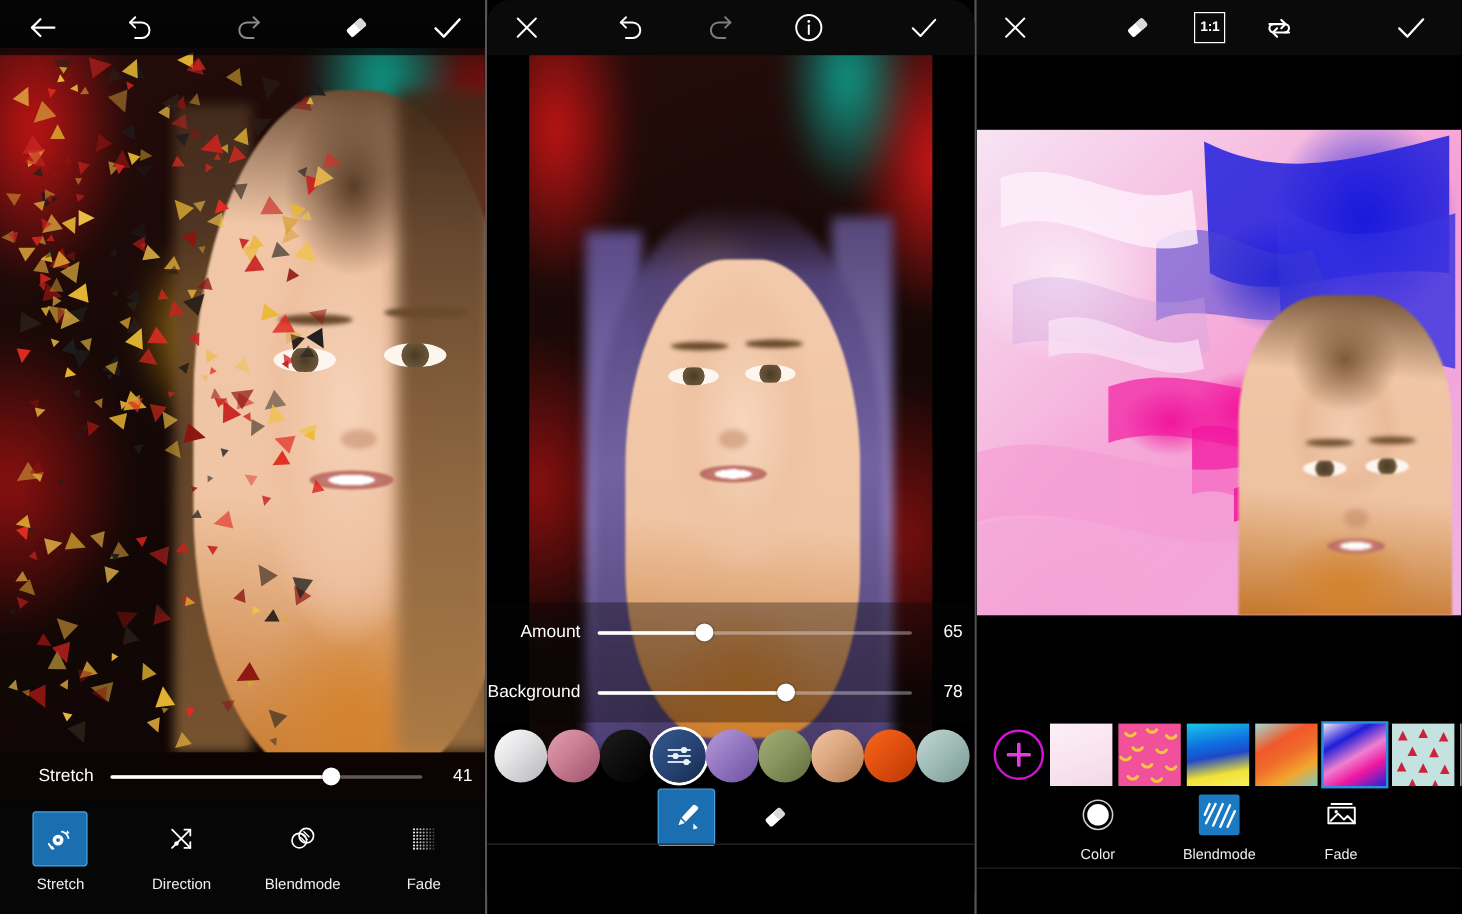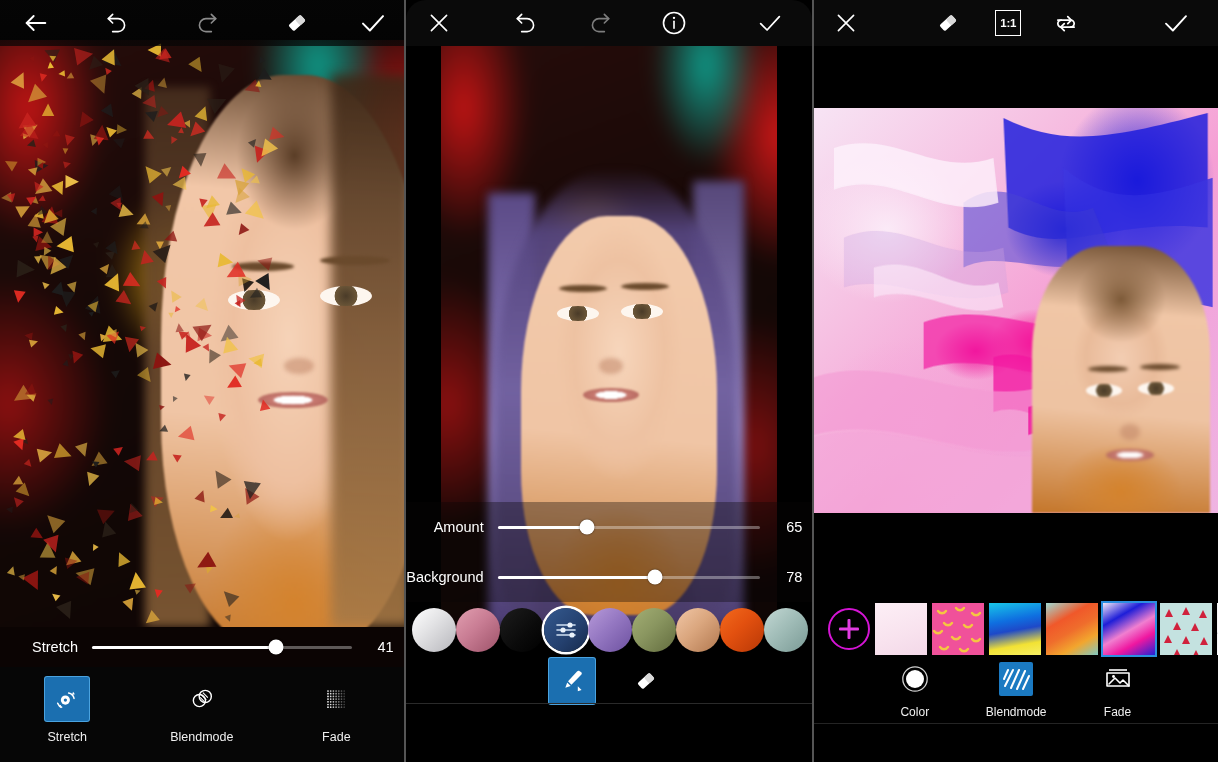--- a/index.html
+++ b/index.html
@@ -552,20 +552,35 @@
               <path d="M13.5 6.5a6.5 6.5 0 0 1 5 5" stroke-linecap="round"></path>
               <path d="M17.6 5.4l1.7 2.3-2.8.6" fill="#fff" stroke="none"></path>
               <path d="M7 19.5a6 6 0 0 1-3.6-3.6" stroke-linecap="round"></path>
               <path d="M6.6 20.6L4.2 19l2.2-1.7" fill="#fff" stroke="none"></path>
             </svg>
         </div>
         <span class="tool-label">Stretch</span>
       </div>
       <div class="tool">
         <div class="tool-icon-box">
+          <svg width="26" height="26" viewBox="0 0 24 24" fill="none" stroke="#fff" stroke-width="1.4" stroke-linecap="round">
+              <path d="M5 5l14 14"></path>
+              <path d="M19 5L5 19"></path>
+              <path d="M19 5h-4.5M19 5v4.5"></path>
+              <path d="M5 5h4.5M5 5v4.5" opacity="0"></path>
+              <path d="M19 19h-4.5M19 19v-4.5"></path>
+              <path d="M5 19h4.5M5 19v-4.5" opacity="0"></path>
+              <circle cx="8.4" cy="15.6" r="1.7" fill="#fff" stroke="none"></circle>
+              <path d="M5 5l3 3" opacity="0"></path>
+            </svg>
+        </div>
+        <span class="tool-label">Direction</span>
+      </div>
+      <div class="tool">
+        <div class="tool-icon-box">
           <svg width="26" height="26" viewBox="0 0 24 24" fill="none" stroke="#fff" stroke-width="1.3">
               <circle cx="9.6" cy="13.4" r="5.6"></circle>
               <circle cx="15" cy="9.6" r="5.6"></circle>
               <path d="M12.8 6.2l4.6 4.6M11.4 8.2l4.6 4.6M10.3 10.6l4 4" stroke-width="1"></path>
             </svg>
         </div>
         <span class="tool-label">Blendmode</span>
       </div>
       <div class="tool">
         <div class="tool-icon-box">

